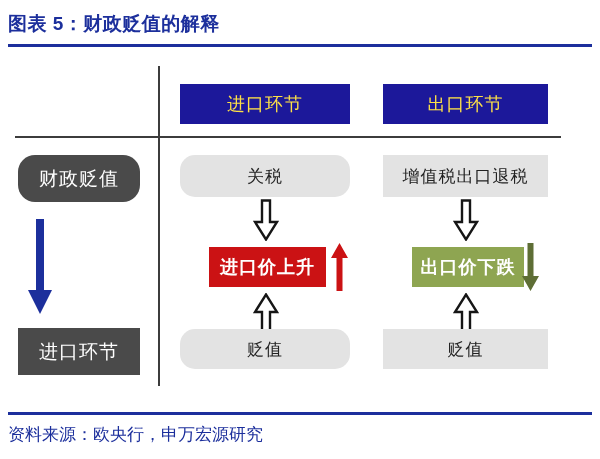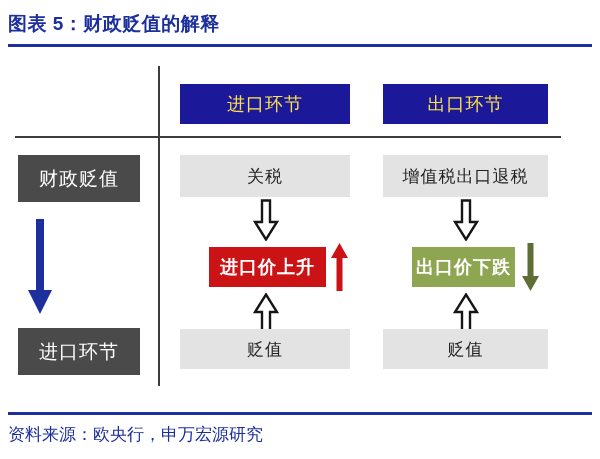--- a/index.html
+++ b/index.html
@@ -31,37 +31,37 @@
     display:flex;align-items:center;justify-content:center;
     font-size:18px;letter-spacing:1px;
   }
   .hdr-import{left:180px;top:84px;width:170px;}
   .hdr-export{left:383px;top:84px;width:165px;}
   .dark-box{
     left:18px;width:122px;height:47px;background:var(--dark-gray);color:#fff;
     display:flex;align-items:center;justify-content:center;
     font-size:19px;letter-spacing:1px;
   }
-  .row-fiscal{top:155px;}
+  .row-fiscal{top:155px;border-radius:17px;}
   .row-currency{top:328px;}
   .gray-box{
     background:var(--light-gray);color:#222;
     display:flex;align-items:center;justify-content:center;
     font-size:17px;letter-spacing:1px;
   }
-  .imp-col{left:180px;width:170px;}
+  .imp-col{left:180px;width:170px;border-radius:15px;}
   .exp-col{left:383px;width:165px;}
   .top-gray{top:155px;height:42px;}
   .bot-gray{top:329px;height:40px;}
   .result-box{
     top:247px;height:40px;color:#fff;font-weight:bold;font-size:18px;
     display:flex;align-items:center;justify-content:center;letter-spacing:1px;
   }
   .result-red{left:209px;width:117px;background:var(--result-red);font-family:Liberation Mono, monospace;}
-  .result-green{left:412px;width:103px;background:var(--result-green);}
+  .result-green{left:412px;width:112px;background:var(--result-green);}
   .note{
     left:52px;top:242px;width:88px;
     font-size:15px;line-height:1.5;color:#3a3a3a;
   }
   .icon{display:block;}
   .blue-arrow{left:27px;top:219px;color:var(--accent-blue);}
   .red-arrow{left:331px;top:243px;color:var(--result-red);}
   .olive-arrow{left:522px;top:243px;color:var(--arrow-olive);}
   .hollow-imp-down{left:253px;top:199px;}
   .hollow-imp-up{left:253px;top:293px;}

